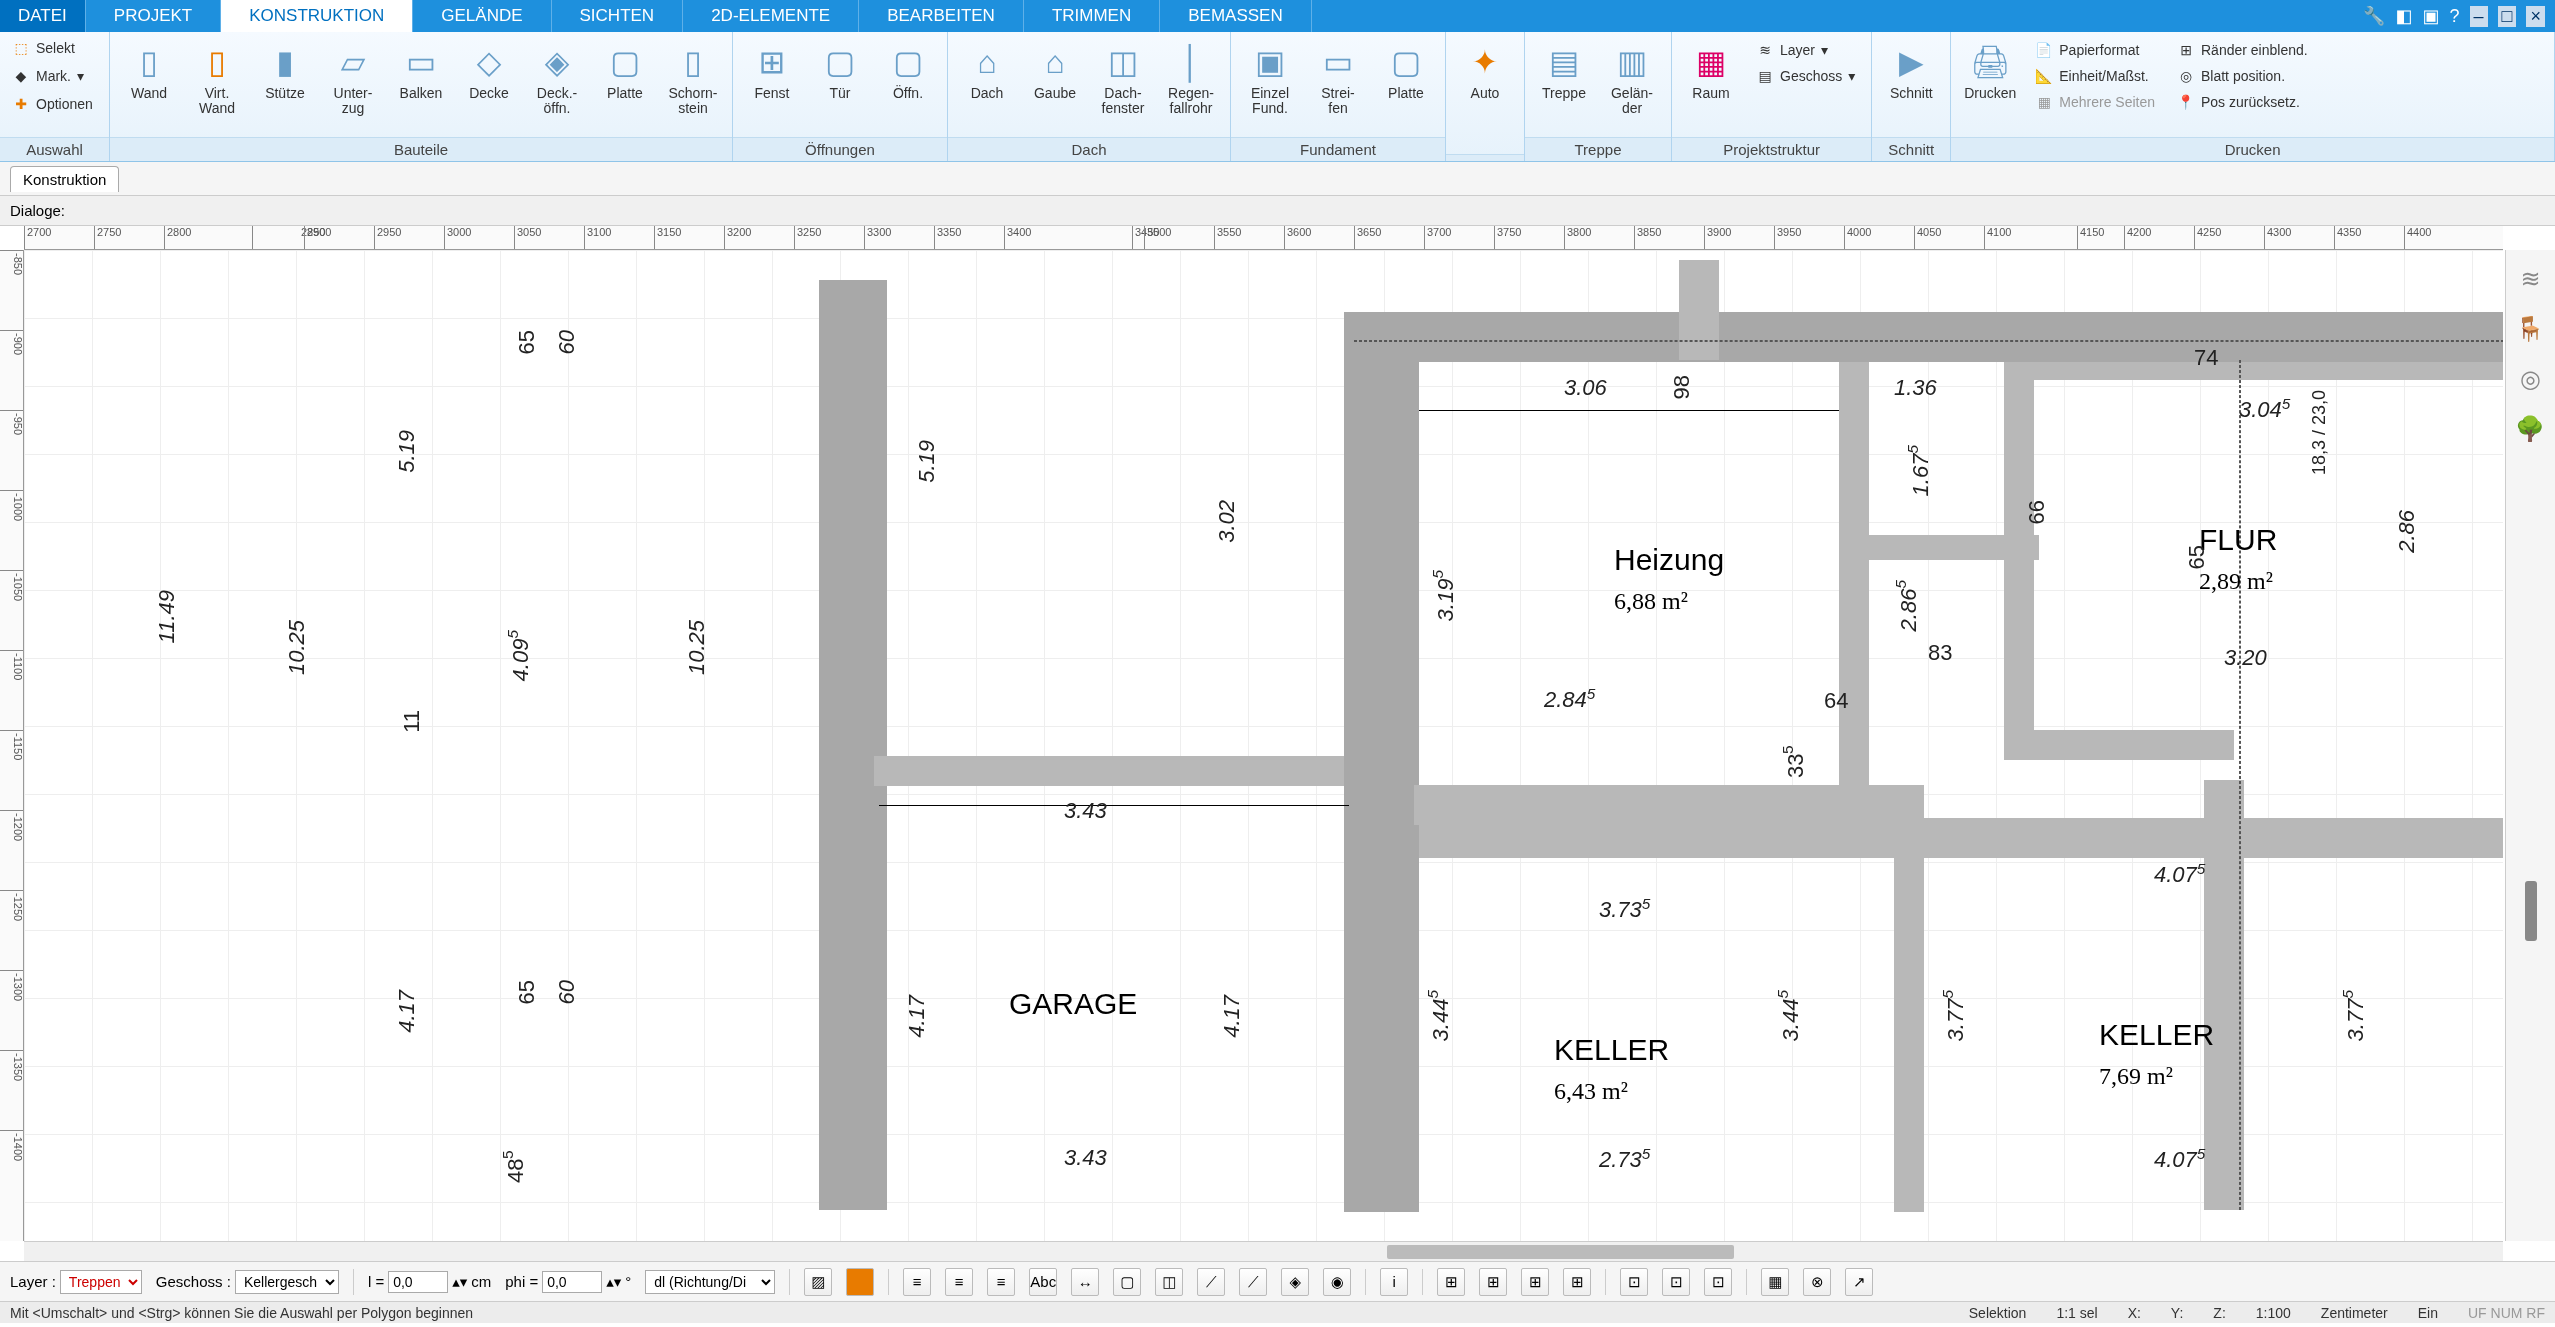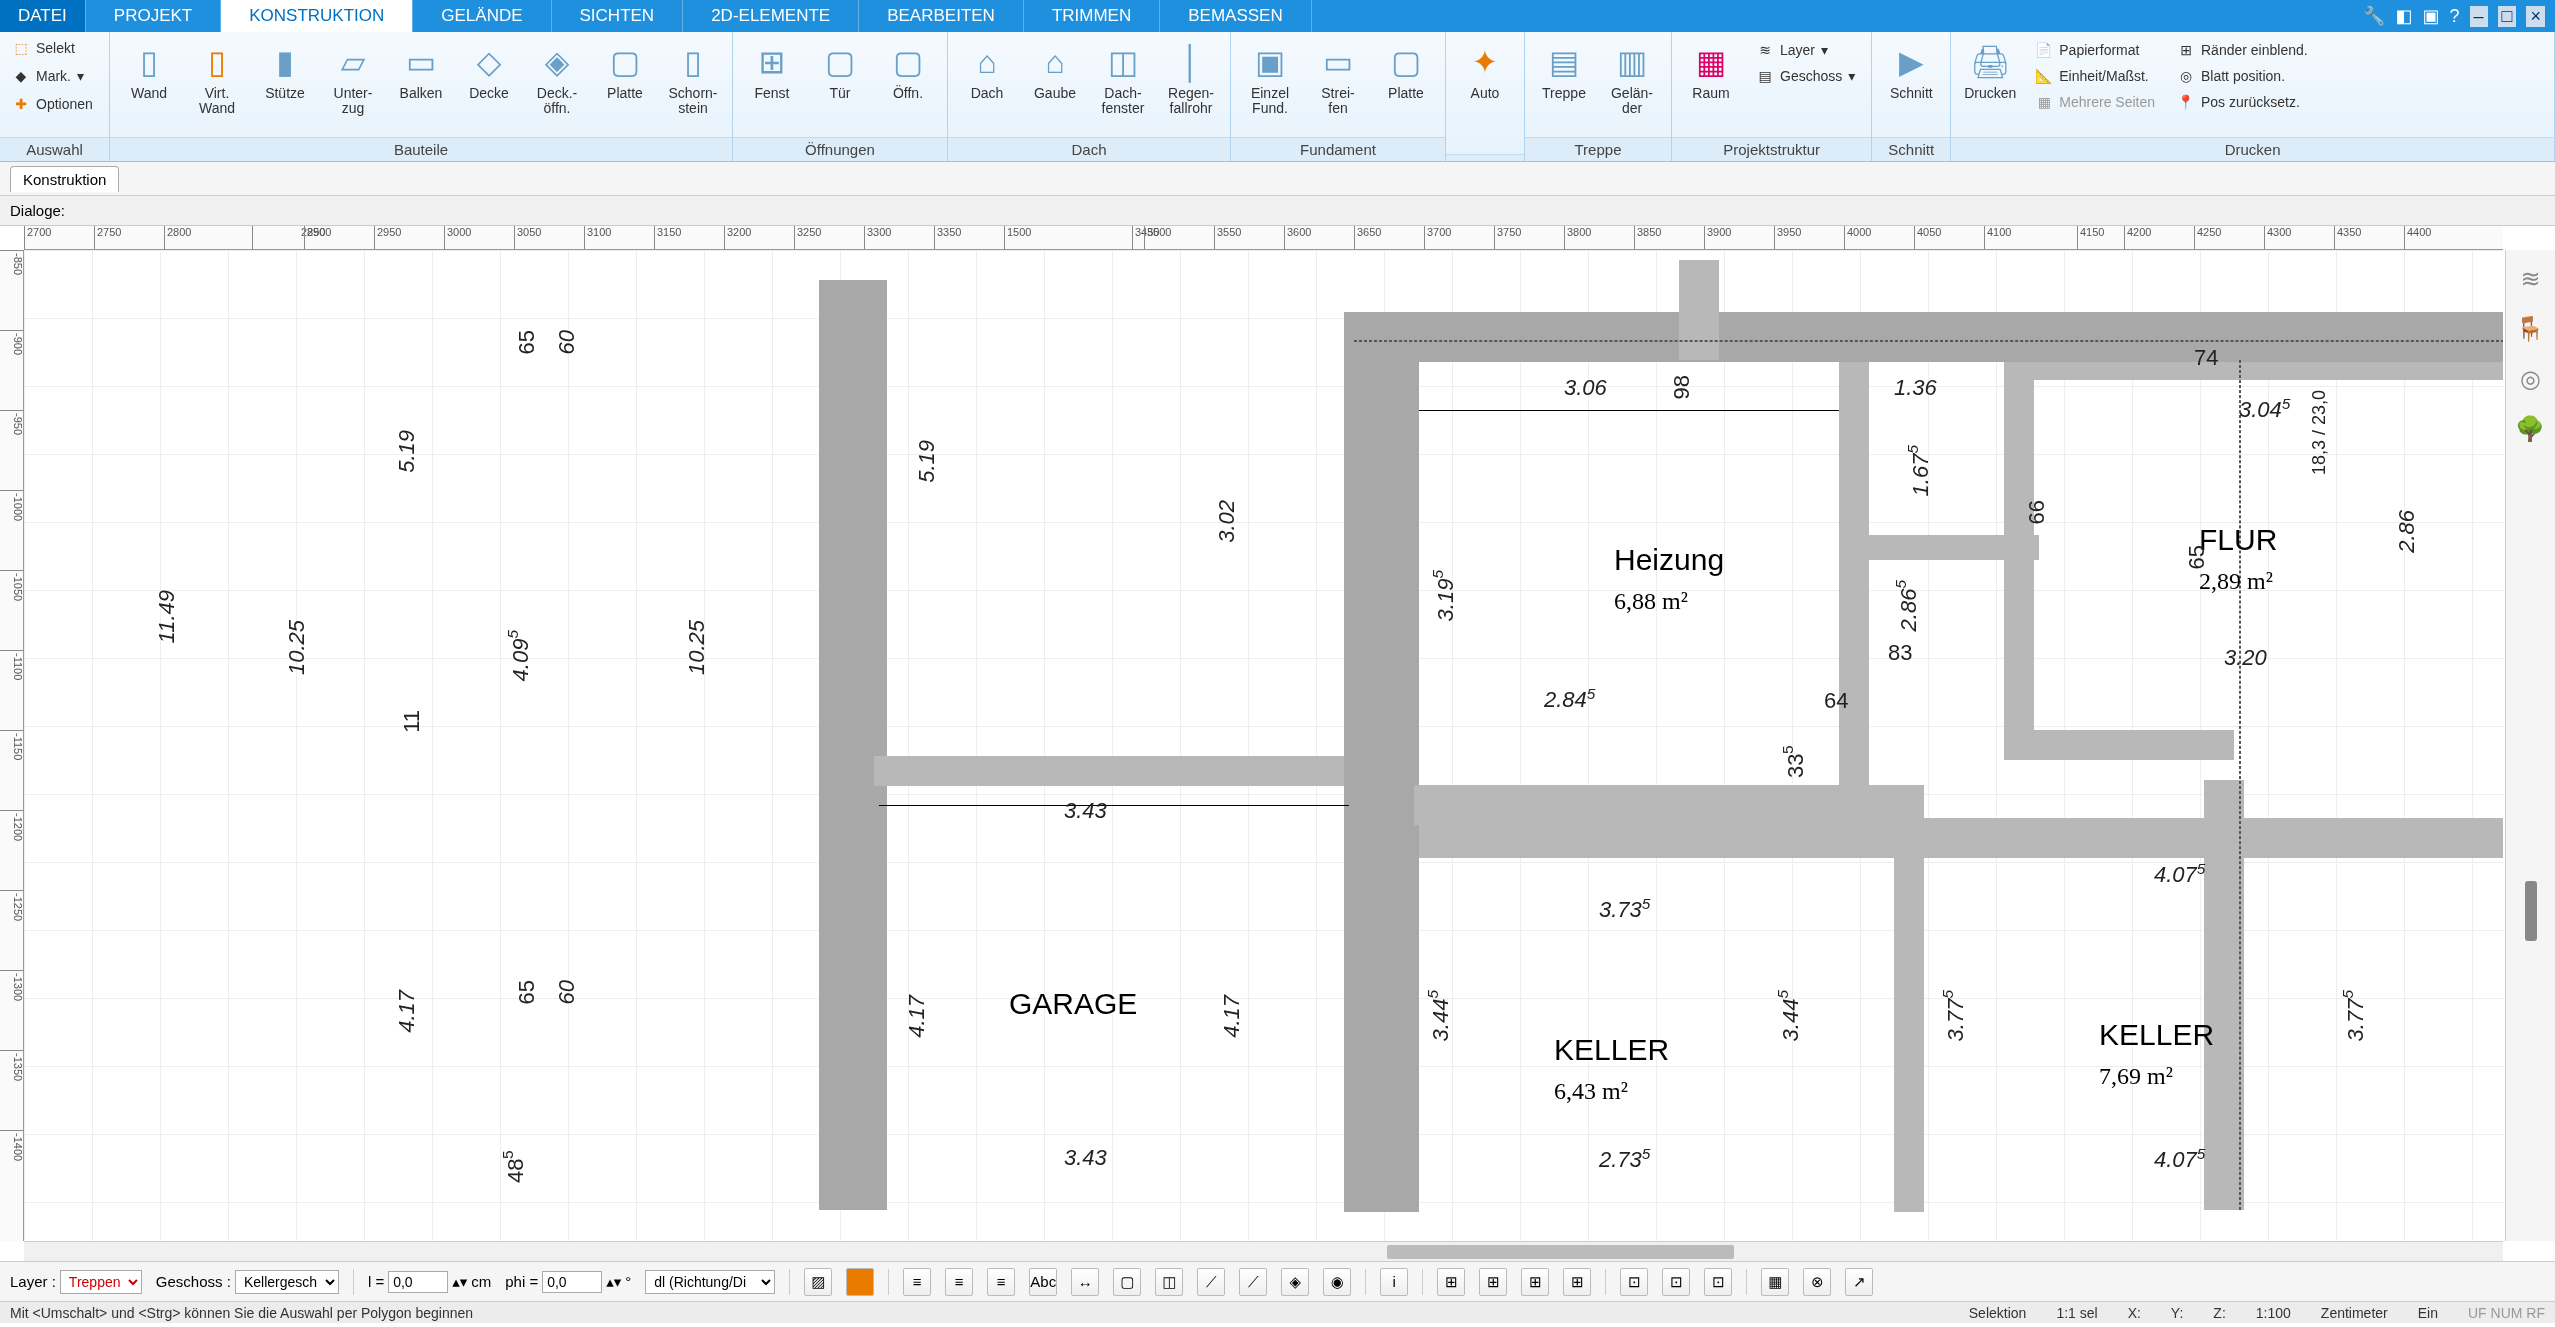--- a/index.html
+++ b/index.html
@@ -319,21 +319,21 @@
       <div class="tick" style="left: 280px;">2900</div>
       <div class="tick" style="left: 350px;">2950</div>
       <div class="tick" style="left: 420px;">3000</div>
       <div class="tick" style="left: 490px;">3050</div>
       <div class="tick" style="left: 560px;">3100</div>
       <div class="tick" style="left: 630px;">3150</div>
       <div class="tick" style="left: 700px;">3200</div>
       <div class="tick" style="left: 770px;">3250</div>
       <div class="tick" style="left: 840px;">3300</div>
       <div class="tick" style="left: 910px;">3350</div>
-      <div class="tick" style="left: 980px;">1500</div>
+      <div class="tick" style="left: 980px;">3400</div>
       <div class="tick" style="left: 1108px;">3450</div>
       <div class="tick" style="left: 1120px;">3500</div>
       <div class="tick" style="left: 1190px;">3550</div>
       <div class="tick" style="left: 1260px;">3600</div>
       <div class="tick" style="left: 1330px;">3650</div>
       <div class="tick" style="left: 1400px;">3700</div>
       <div class="tick" style="left: 1470px;">3750</div>
       <div class="tick" style="left: 1540px;">3800</div>
       <div class="tick" style="left: 1610px;">3850</div>
       <div class="tick" style="left: 1680px;">3900</div>
@@ -414,21 +414,21 @@
     <div class="dim vrot sup" style="left:1405px;top:320px;">3.19</div>
     <div class="dim sup" style="left:1520px;top:435px;">2.84</div>
     <div class="dim sup" style="left:1575px;top:645px;">3.73</div>
     <div class="dim sup" style="left:1575px;top:895px;">2.73</div>
     <div class="dim vrot sup" style="left:1400px;top:740px;">3.44</div>
     <div class="dim vrot sup" style="left:1750px;top:740px;">3.44</div>
     <div class="dim vrot sup" style="left:1755px;top:495px;font-style:normal;">33</div>
     <div class="dim" style="left:1870px;top:125px;">1.36</div>
     <div class="dim vrot sup" style="left:1880px;top:195px;">1.67</div>
     <div class="dim vrot sup" style="left:1868px;top:330px;">2.86</div>
-    <div class="dim" style="left:1864px;top:390px;font-style:normal;">83</div>
+    <div class="dim" style="left:1904px;top:390px;font-style:normal;">83</div>
     <div class="dim" style="left:1800px;top:438px;font-style:normal;">64</div>
     <div class="dim vrot" style="left:2000px;top:250px;font-style:normal;">66</div>
     <div class="dim" style="left:2170px;top:95px;font-style:normal;">74</div>
     <div class="dim sup" style="left:2215px;top:145px;">3.04</div>
     <div class="dim vrot" style="left:2285px;top:140px;font-size:18px;font-style:normal;">18,3 / 23,0</div>
     <div class="dim vrot" style="left:2370px;top:260px;">2.86</div>
     <div class="dim" style="left:2200px;top:395px;">3.20</div>
     <div class="dim sup" style="left:2130px;top:610px;">4.07</div>
     <div class="dim vrot sup" style="left:1915px;top:740px;">3.77</div>
     <div class="dim vrot sup" style="left:2315px;top:740px;">3.77</div>

